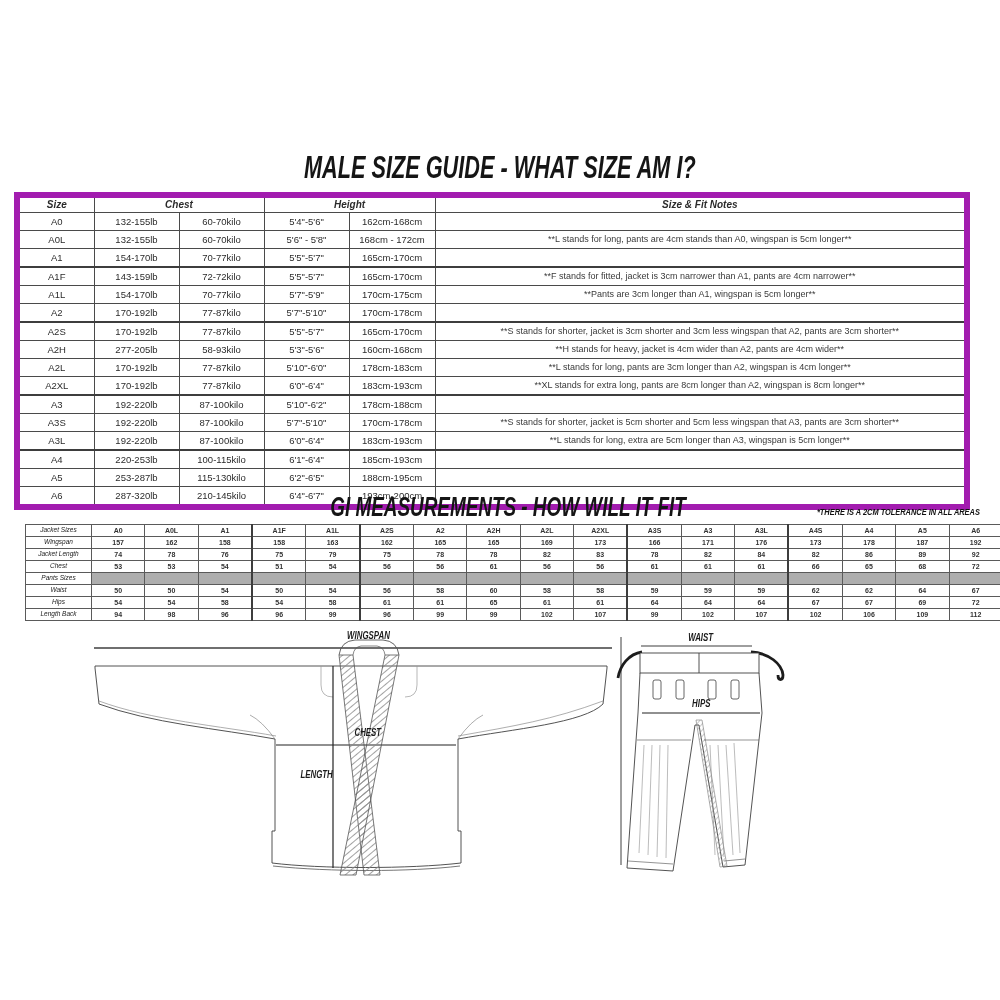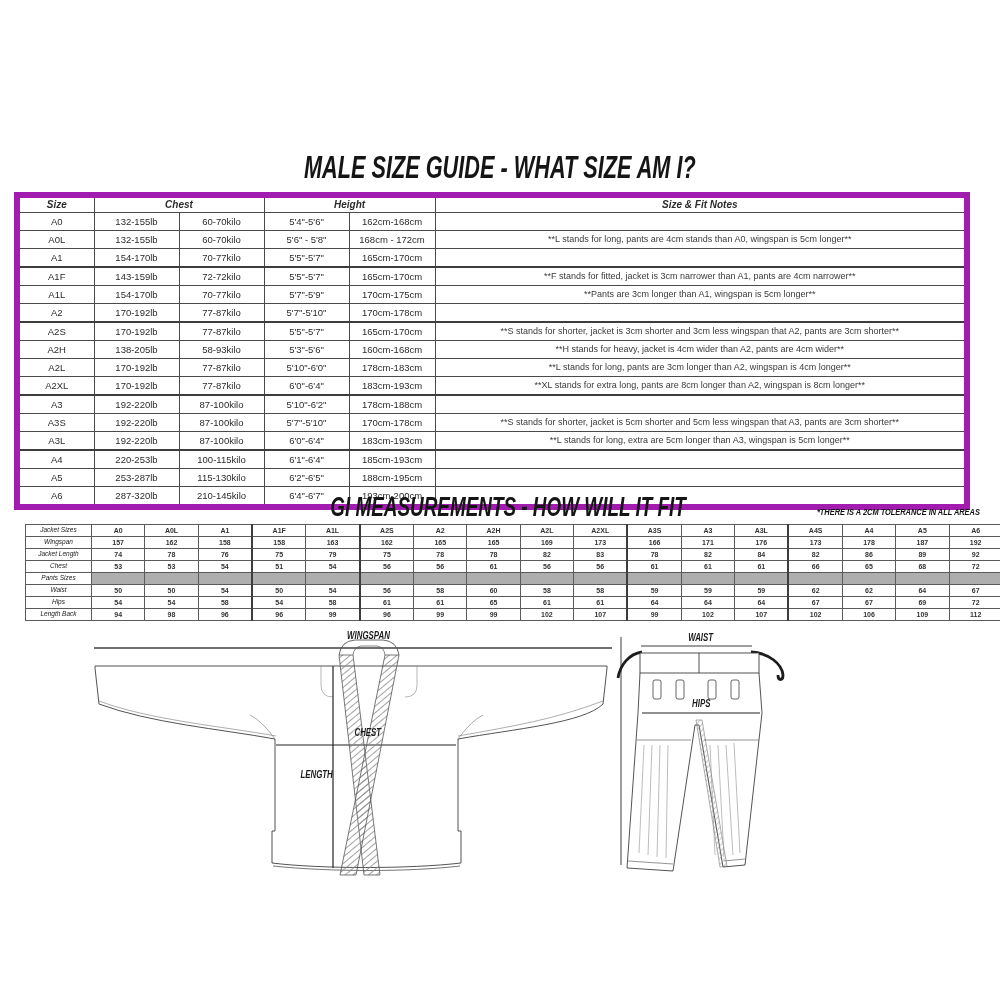--- a/index.html
+++ b/index.html
@@ -108,21 +108,21 @@
       <tr class="gstart">
         <td>A2S</td>
         <td>170-192lb</td>
         <td>77-87kilo</td>
         <td>5'5"-5'7"</td>
         <td>165cm-170cm</td>
         <td class="notes">**S stands for shorter, jacket is 3cm shorter and 3cm less wingspan that A2, pants are 3cm shorter**</td>
       </tr>
       <tr>
         <td>A2H</td>
-        <td>138-205lb</td>
+        <td>277-205lb</td>
         <td>58-93kilo</td>
         <td>5'3"-5'6"</td>
         <td>160cm-168cm</td>
         <td class="notes">**H stands for heavy, jacket is 4cm wider than A2, pants are 4cm wider**</td>
       </tr>
       <tr>
         <td>A2L</td>
         <td>170-192lb</td>
         <td>77-87kilo</td>
         <td>5'10"-6'0"</td>

